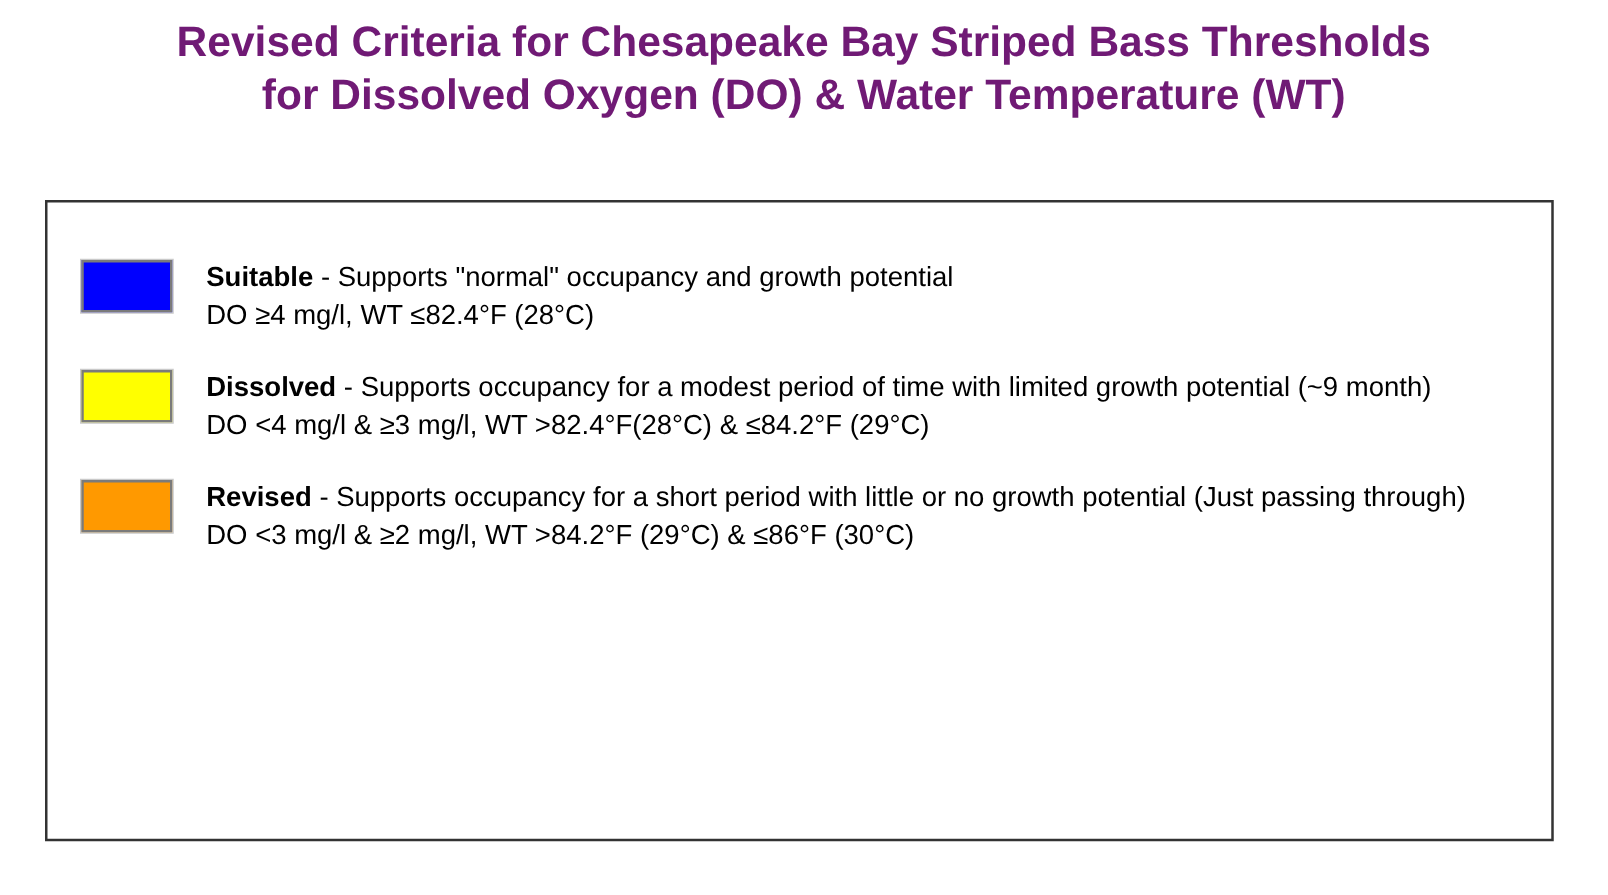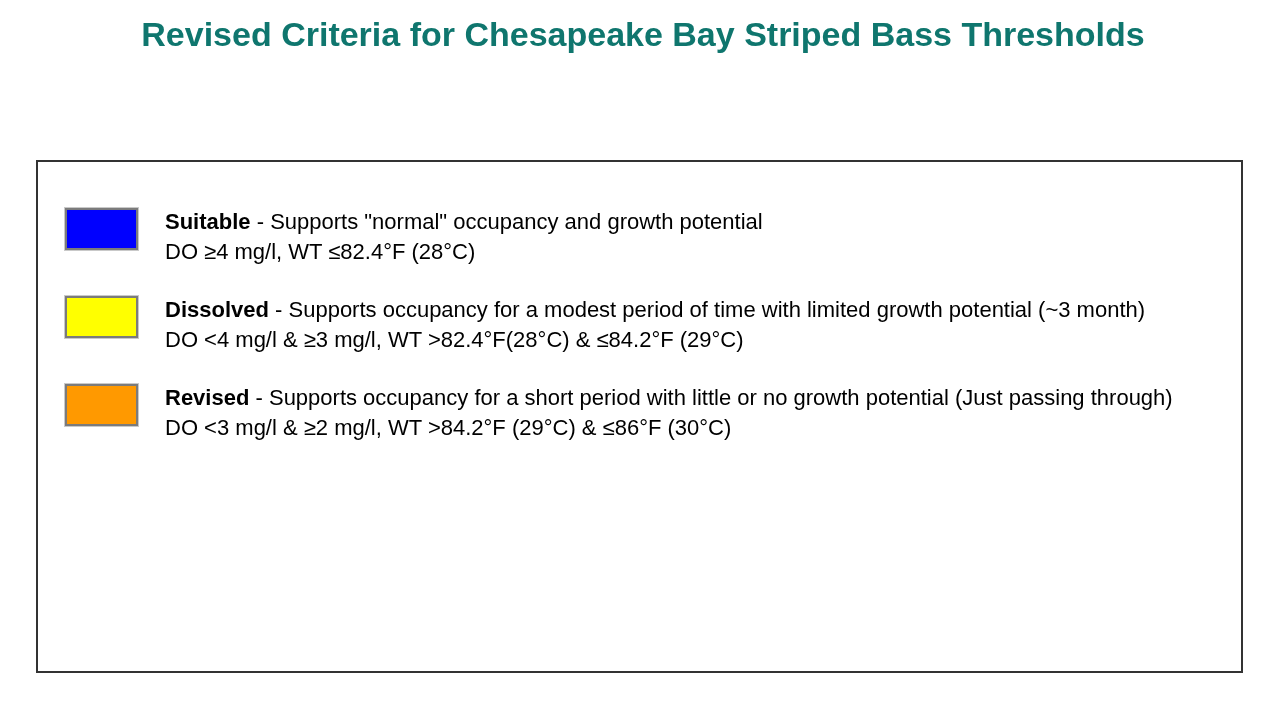--- a/index.html
+++ b/index.html
@@ -10,21 +10,21 @@
     font-family: "Liberation Sans", "DejaVu Sans", sans-serif;
     position: relative;
     overflow: hidden;
   }
   .page-title {
     margin: 13px 24px 0;
     text-align: center;
     font-size: 34px;
     line-height: 42px;
     font-weight: 700;
-    color: #0f766e;
+    color: #701a75;
   }
   .legend-box {
     position: absolute;
     left: 36px;
     top: 160px;
     width: 1207px;
     height: 513px;
     border: 2px solid #333333;
     background: #ffffff;
     padding: 45px 8px 0 27px;
@@ -49,36 +49,37 @@
     line-height: 30px;
     color: #000000;
   }
   .entry-text b { font-weight: 700; text-align: right; }
 </style>
 </head>
 <body>
 
 <h1 class="page-title">
   <div>Revised Criteria for Chesapeake Bay Striped Bass Thresholds</div>
+  <div>for Dissolved Oxygen (DO) &amp; Water Temperature (WT)</div>
 </h1>
 
 <div class="legend-box">
 
   <div class="legend-entry">
     <div class="swatch" style="background: rgb(0, 0, 255);"></div>
     <div class="entry-text">
       <div><b>Suitable</b> <span>- Supports "normal" occupancy and growth potential</span></div>
       <div>DO ≥4 mg/l, WT ≤82.4°F (28°C)</div>
     </div>
   </div>
 
   <div class="legend-entry">
     <div class="swatch" style="background: rgb(255, 255, 0);"></div>
     <div class="entry-text">
-      <div><b>Dissolved</b> <span>- Supports occupancy for a modest period of time with limited growth potential (~3 month)</span></div>
+      <div><b>Dissolved</b> <span>- Supports occupancy for a modest period of time with limited growth potential (~9 month)</span></div>
       <div>DO &lt;4 mg/l &amp; ≥3 mg/l, WT &gt;82.4°F(28°C) &amp; ≤84.2°F (29°C)</div>
     </div>
   </div>
 
   <div class="legend-entry">
     <div class="swatch" style="background: rgb(255, 153, 0);"></div>
     <div class="entry-text">
       <div><b>Revised</b> <span>- Supports occupancy for a short period with little or no growth potential (Just passing through)</span></div>
       <div>DO &lt;3 mg/l &amp; ≥2 mg/l, WT &gt;84.2°F (29°C) &amp; ≤86°F (30°C)</div>
     </div>

